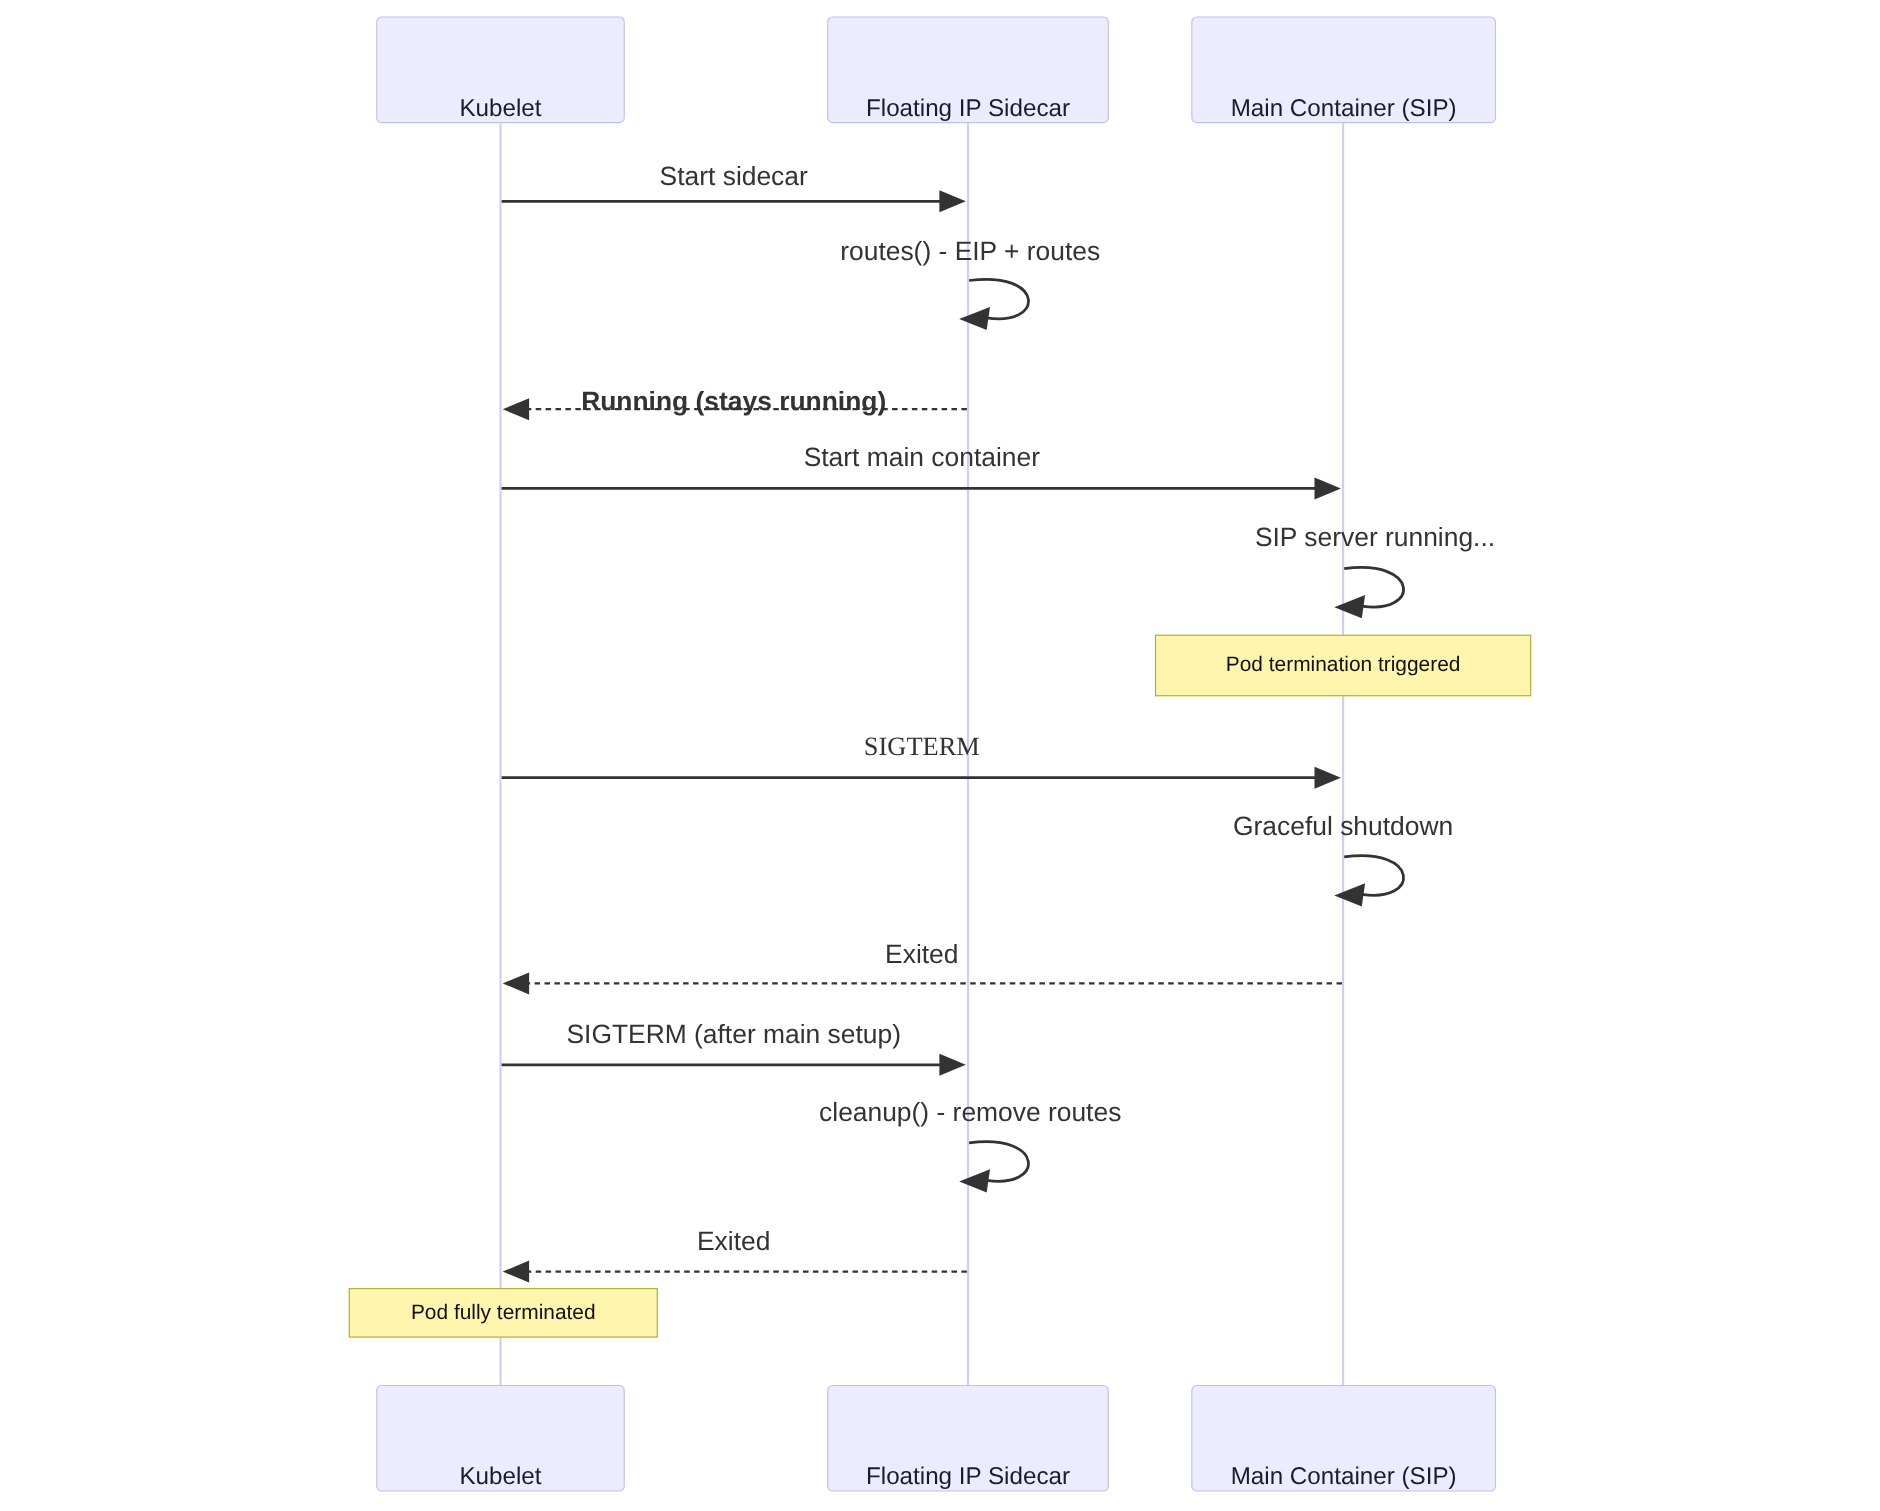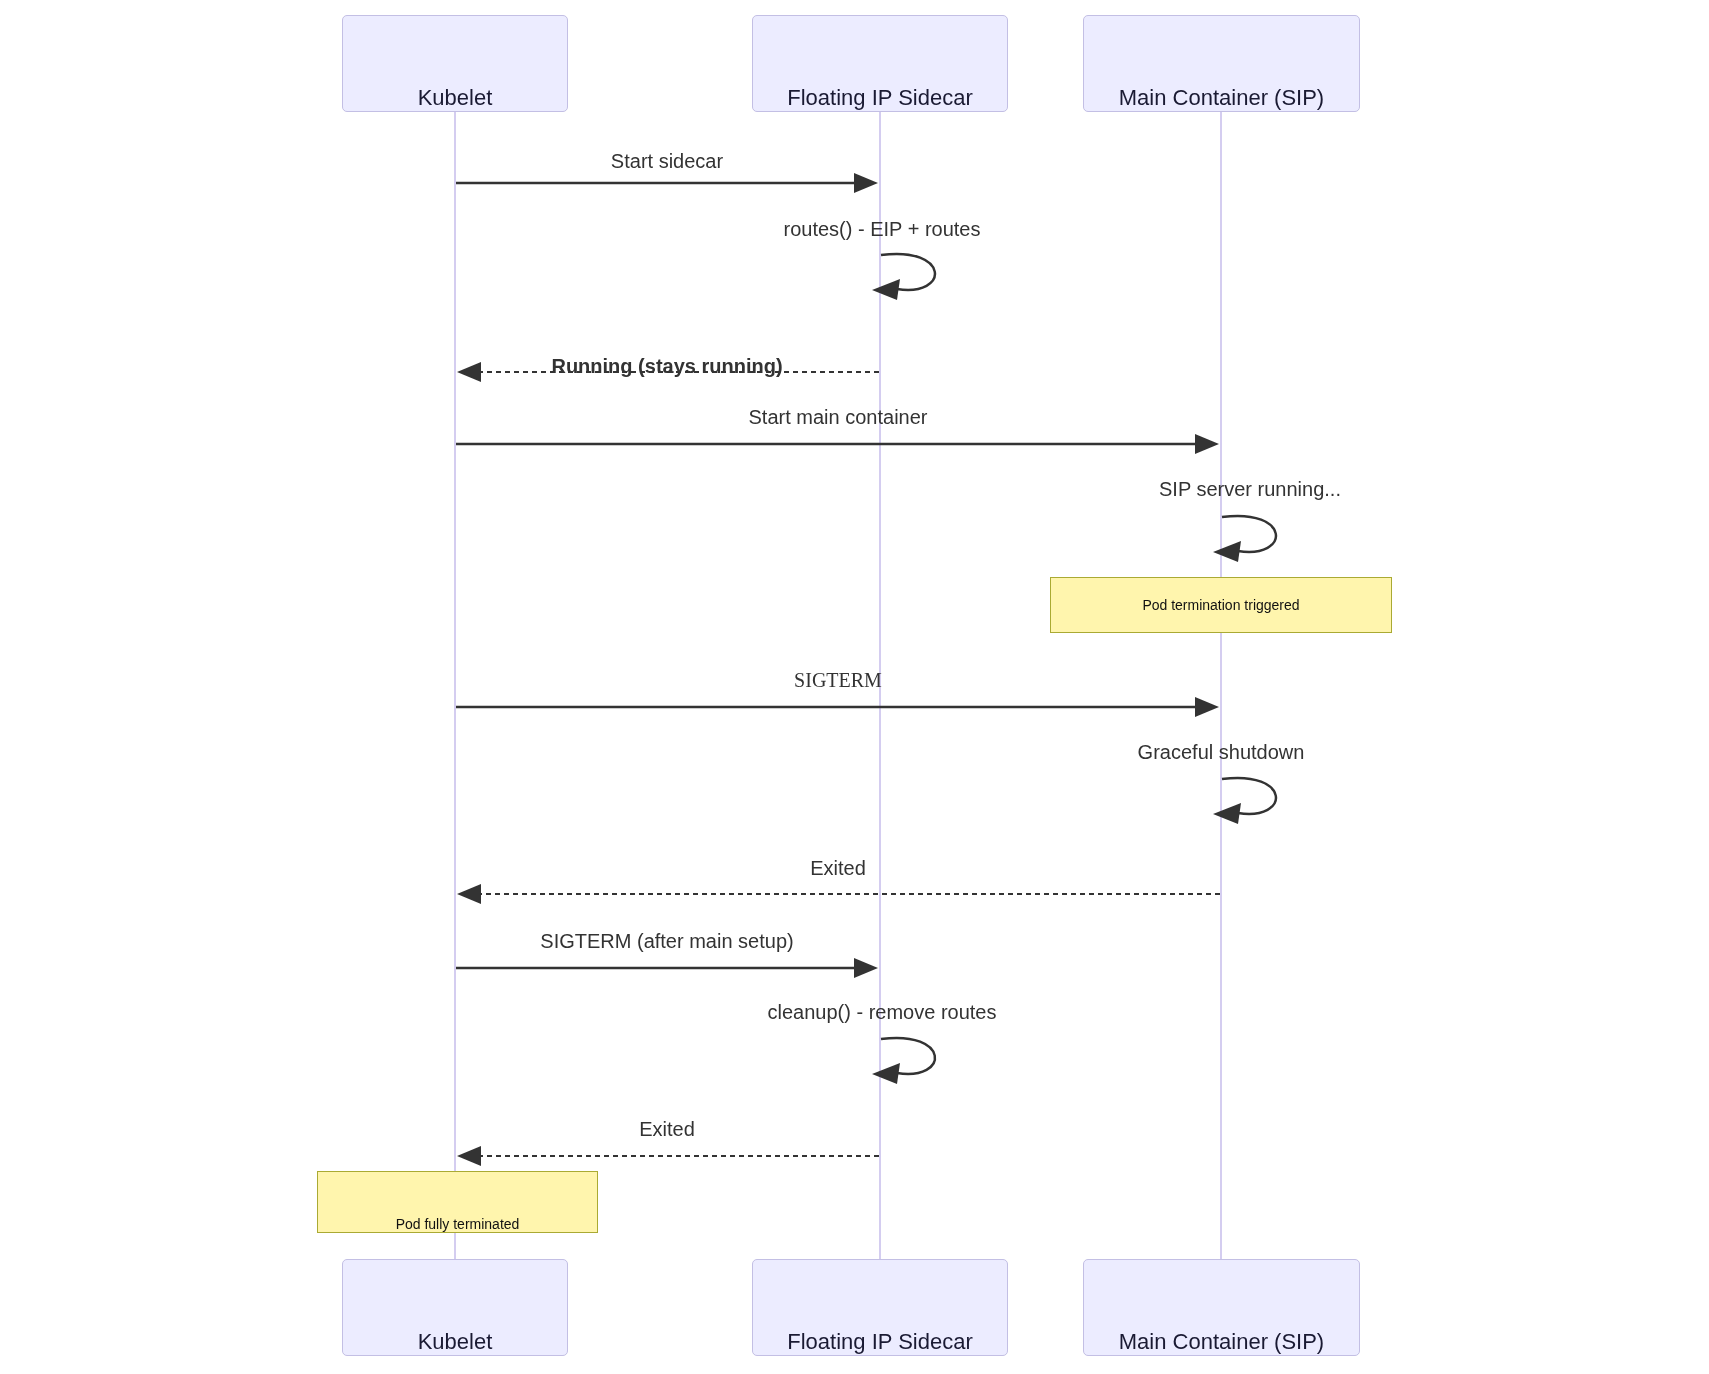--- a/index.html
+++ b/index.html
@@ -29,33 +29,33 @@
     display: flex;
     align-items: flex-end;
     justify-content: center;
     font-size: 22px;
     color: #1a1a33;
     box-sizing: border-box;
   }
   .msg {
     position: absolute;
     transform: translate(-50%, -50%);
-    font-size: 20px;
+    font-size: 24px;
     color: #333333;
     white-space: nowrap;
     text-align: center;
   }
   .note {
     position: absolute;
     background: #fff5ad;
     border: 1.5px solid #aaaa33;
     display: flex;
     align-items: center;
     justify-content: center;
-    font-size: 14px;
+    font-size: 19px;
     color: #111111;
     box-sizing: border-box;
   }
 </style>
 </head>
 <body>
 
 <div class="diagram">
 
   <svg class="layer" viewBox="0 0 1709 1374" xmlns="http://www.w3.org/2000/svg">
@@ -126,17 +126,17 @@
   <div class="msg" style="left:838px; top:680px;font-family:Liberation Serif, serif;">SIGTERM</div>
   <div class="msg" style="left:1221px; top:752px;">Graceful shutdown</div>
   <div class="msg" style="left:838px; top:868px;">Exited</div>
   <div class="msg" style="left:667px; top:941px;">SIGTERM (after main setup)</div>
   <div class="msg" style="left:882px; top:1012px;">cleanup() - remove routes</div>
   <div class="msg" style="left:667px; top:1129px;">Exited</div>
 
   <div class="note" style="left:1050px; top:577px; width:342px; height:56px;">
     <span>Pod termination triggered</span>
   </div>
-  <div class="note" style="left:317px; top:1171px; width:281px; height:62px;align-items:flex-end;">
+  <div class="note" style="left:317px; top:1171px; width:281px; height:45px;">
     <span>Pod fully terminated</span>
   </div>
 
 </div>
 
 </body></html>

